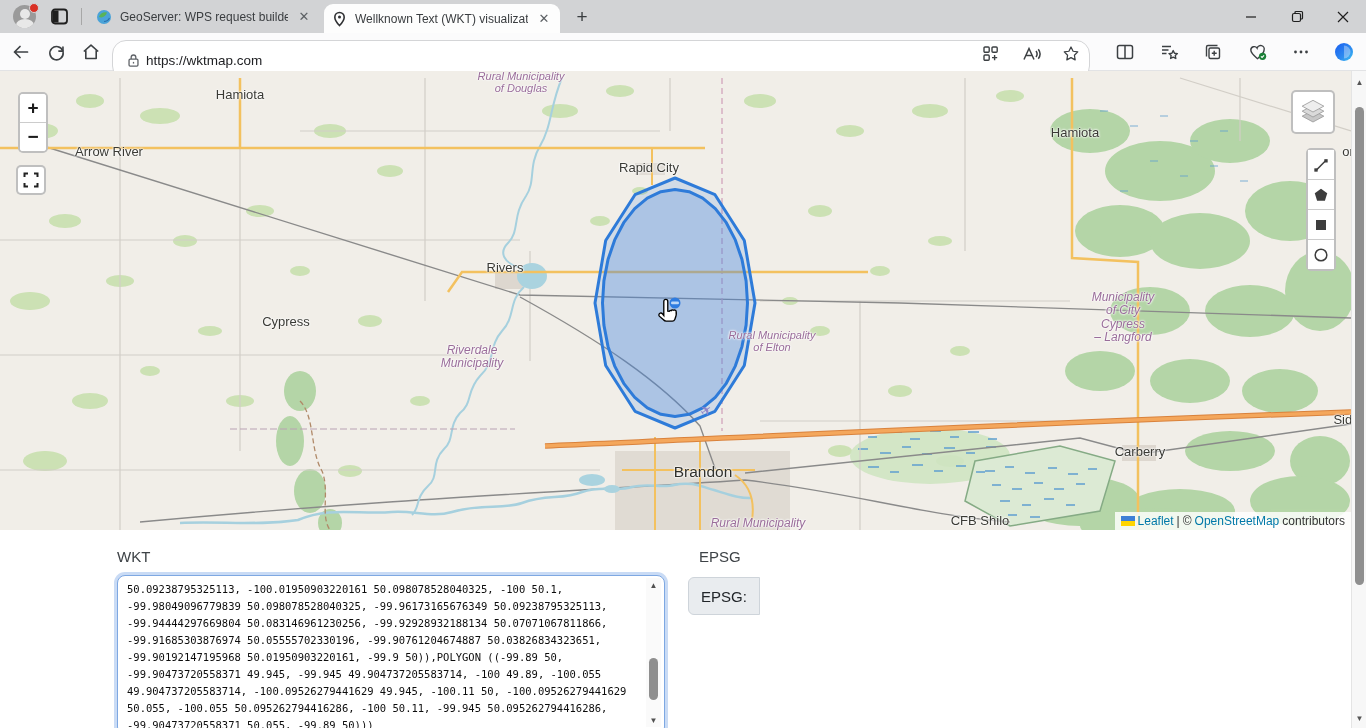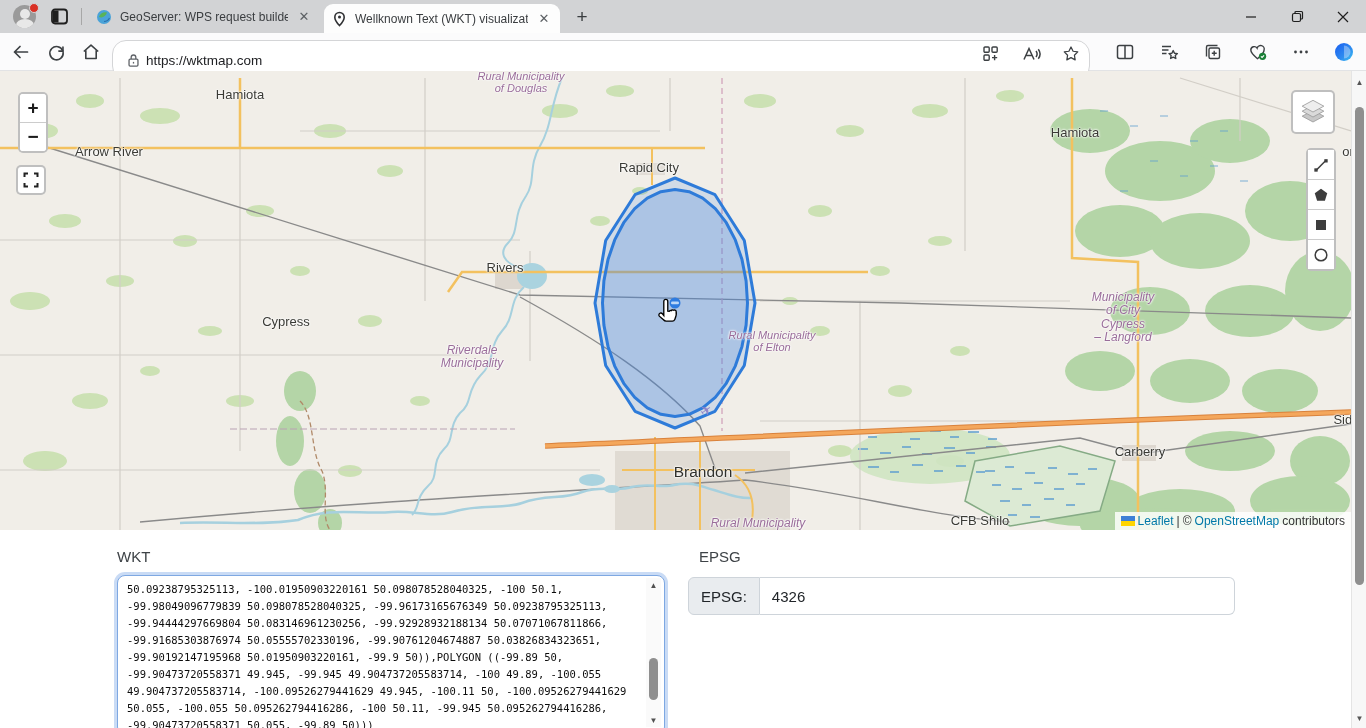--- a/index.html
+++ b/index.html
@@ -522,20 +522,19 @@
 -99.90473720558371 50.055, -99.89 50)))</textarea>
   <div class="ta-sb">
     <div class="arr" style="top:0;">▲</div>
     <div class="thumb"></div>
     <div class="arr" style="bottom:0;">▼</div>
   </div>
 </div>
 <div class="sec-label" style="left:679px;top:548px;margin-left:20px;">EPSG</div>
 <div class="epsg-group">
   <div class="epsg-prefix">EPSG:</div>
-  <input type="text" value="4326" style="">
 </div>
 
 <div class="abs pg-sb">
   <div class="arr" style="top:4px;">▲</div>
   <div class="thumb"></div>
   <div class="arr" style="bottom:2px;">▼</div>
 </div>
 
 </body></html>

